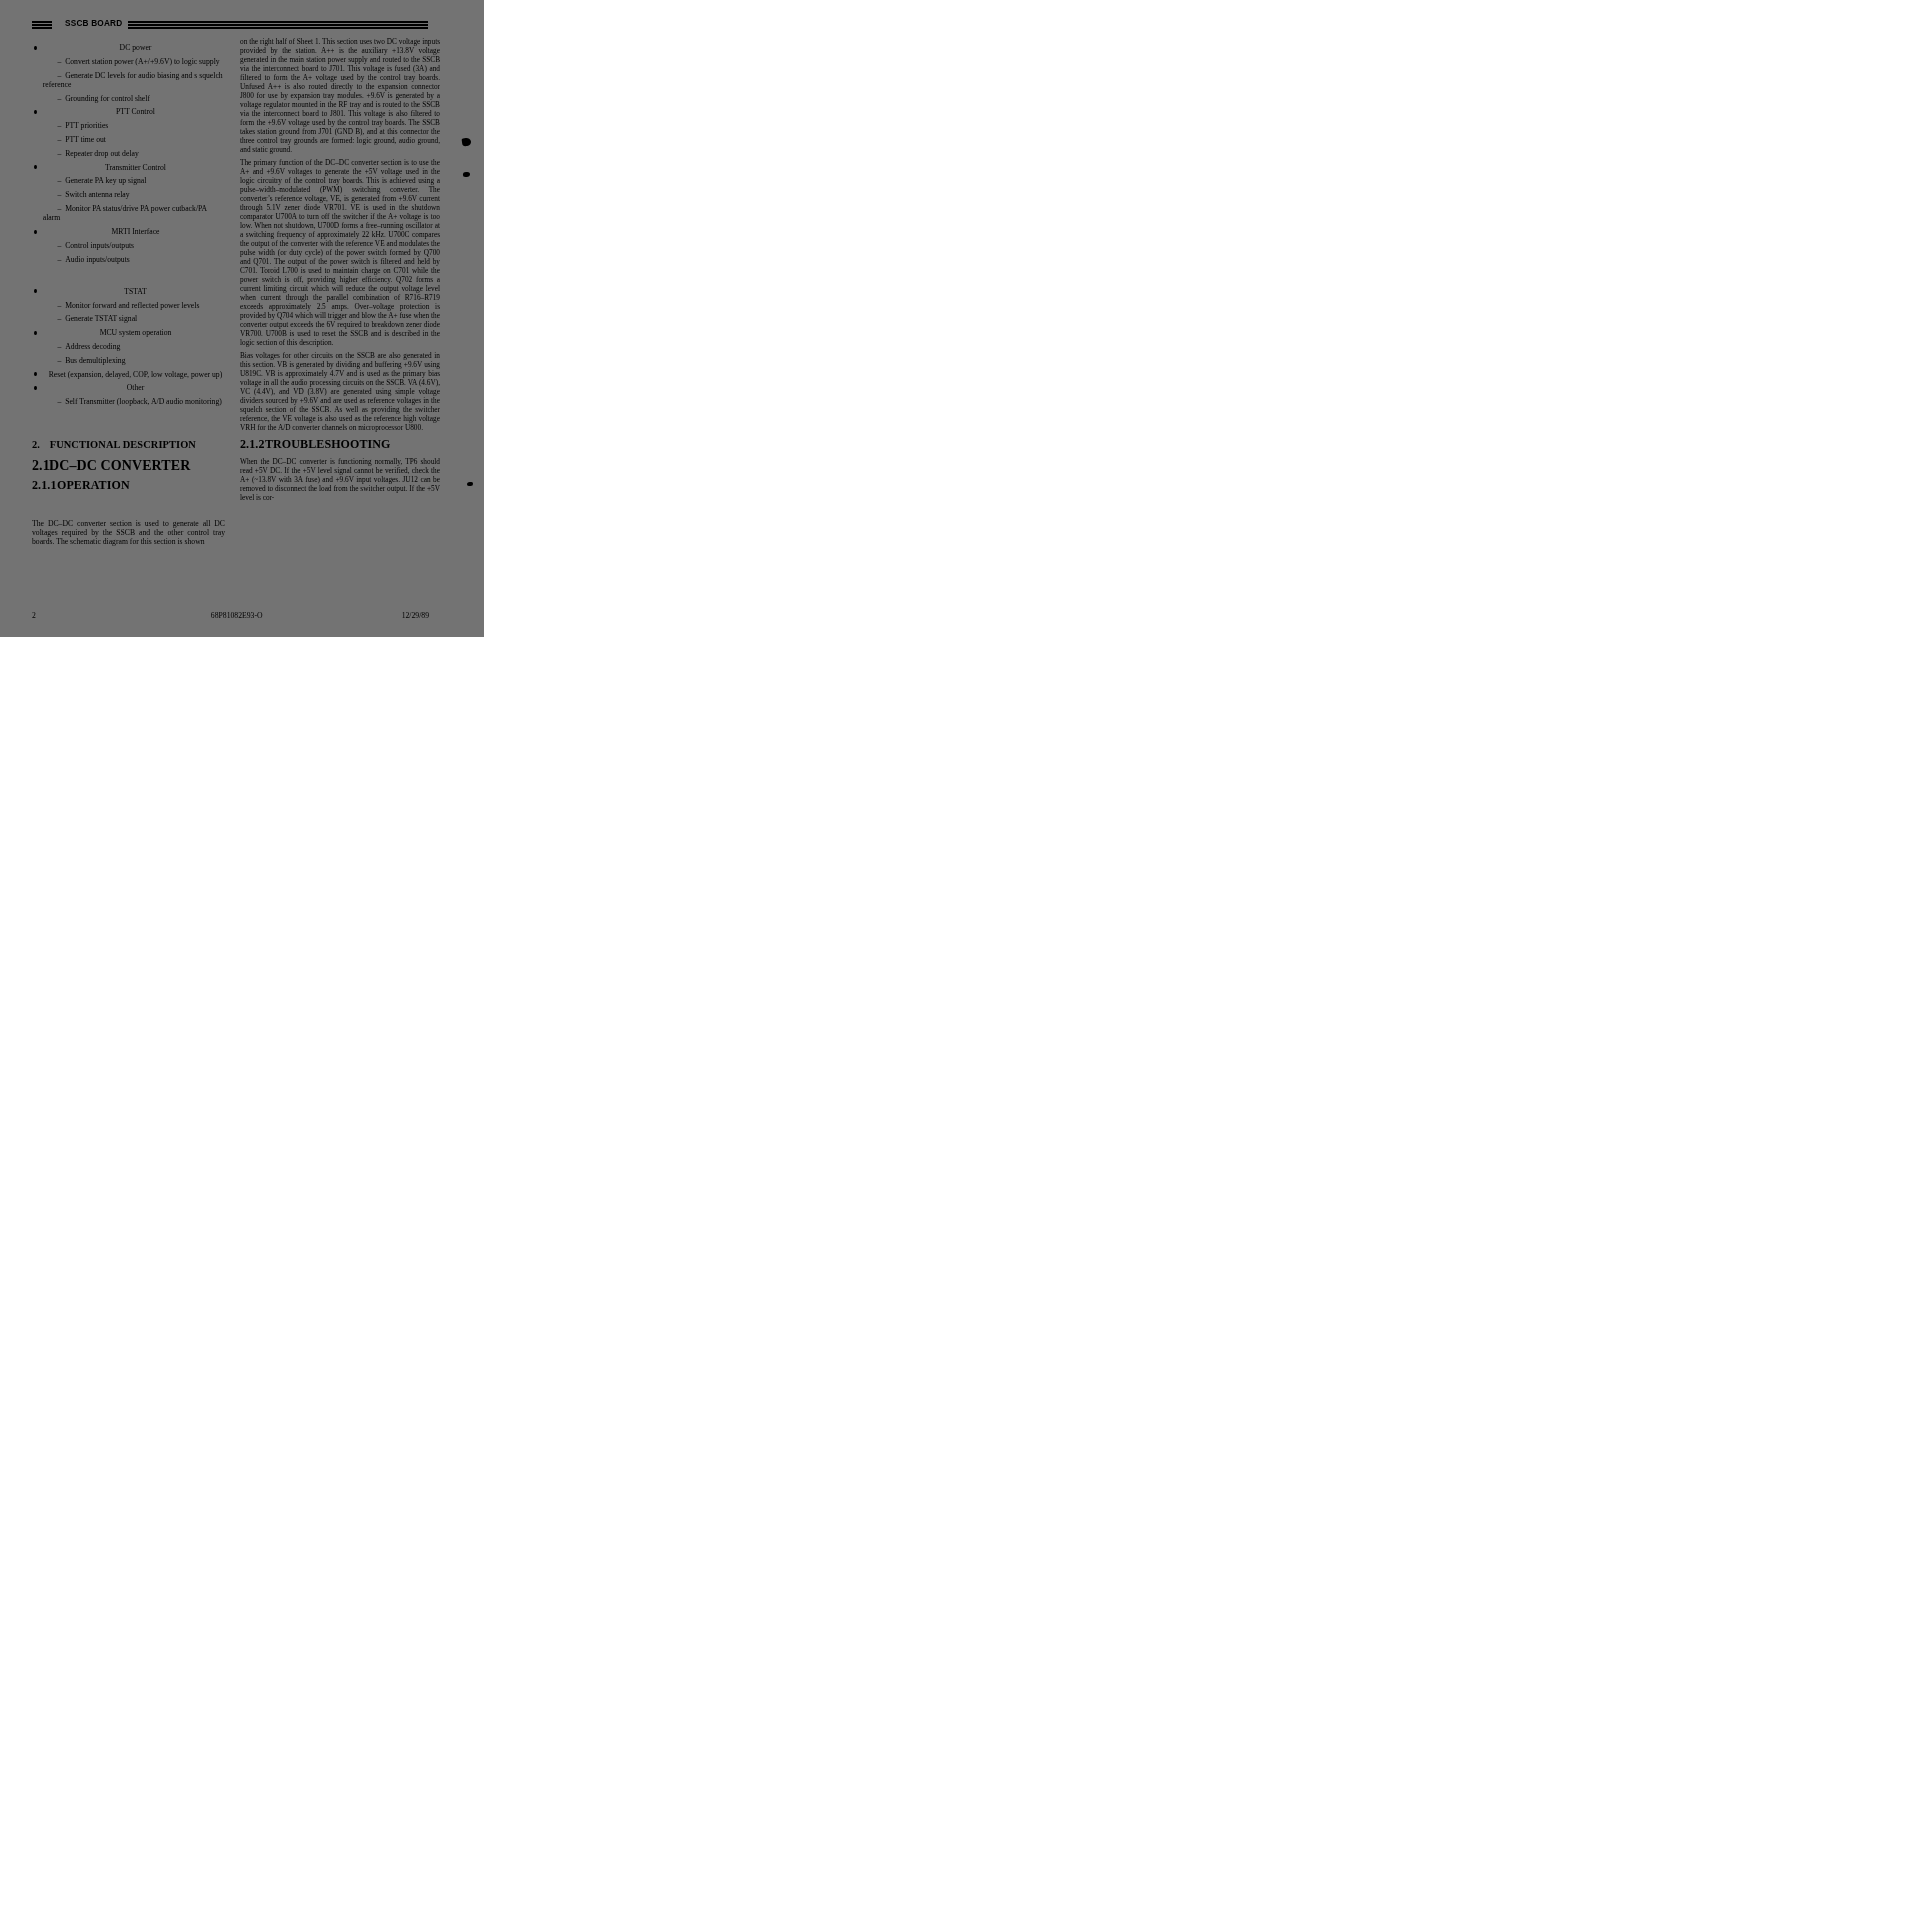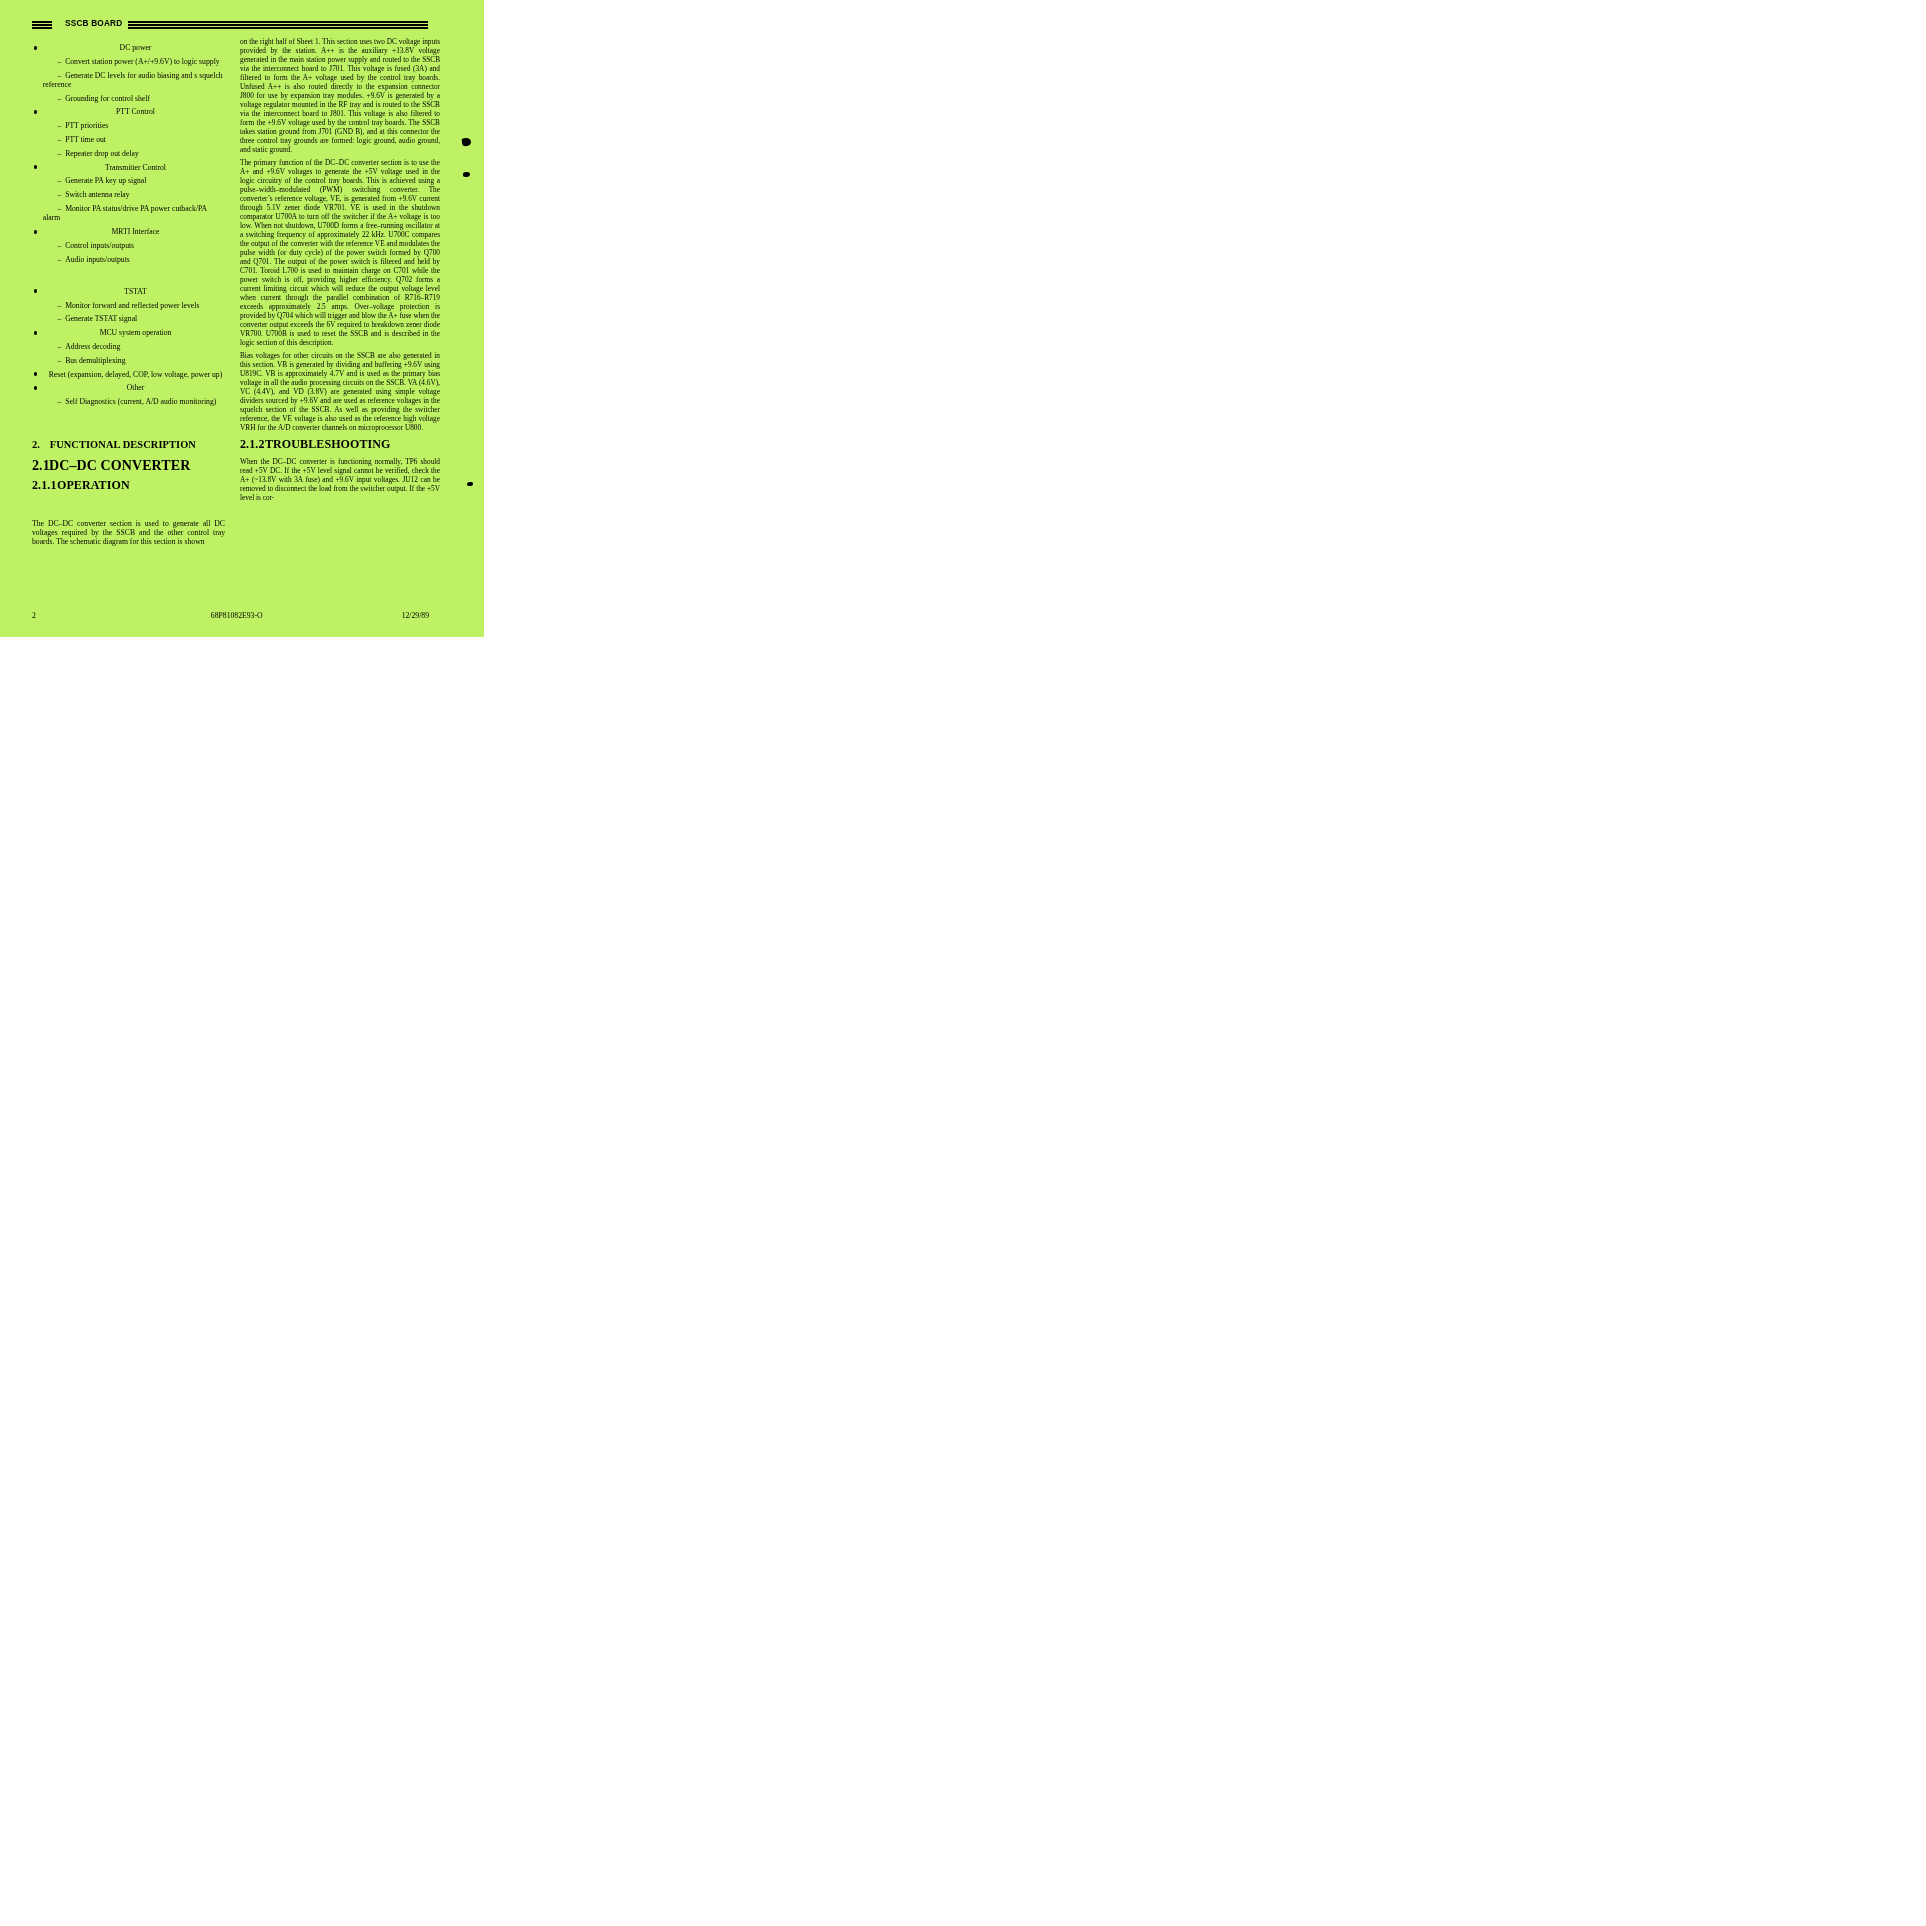--- a/index.html
+++ b/index.html
@@ -1,20 +1,20 @@
 <!DOCTYPE html>
 <html style="font-size:6.2px"><head>
 <meta charset="utf-8">
 <style>
   * { margin:0; padding:0; box-sizing:border-box; }
   html,body { background:#ffffff; }
   .page {
     position:relative;
     width:484px; height:637px;
-    background:#bef264;
+    background:#737373;
     color:#000000;
     font-family:"Liberation Serif", serif;
     overflow:hidden;
   }
 
   
   .rules { position:absolute; }
   .rules .bar { height:1.5px; background:#000; margin-bottom:1.5px; }
   .rules-left  { left:32px;  top:21px; width:20px; }
   .rules-right { left:128px; top:21px; width:300px; }
@@ -146,21 +146,21 @@
 
       <div class="item">
         <span class="bullet-dot"></span>
         <span>Reset (expansion, delayed, COP, low voltage, power up)</span>
       </div>
 
       <div class="item">
         <span class="bullet-dot"></span>
         <span>Other</span>
       </div>
-      <div class="sub"><span class="dash">–</span><span>Self Diagnostics (current, A/D audio monitoring)</span></div>
+      <div class="sub"><span class="dash">–</span><span>Self Transmitter (loopback, A/D audio monitoring)</span></div>
 
     </div>
 
     <div class="h-main">
       <span class="num">2.</span><span>FUNCTIONAL DESCRIPTION</span>
     </div>
     <div class="h-sub">
       <span class="num">2.1</span><span>DC–DC CONVERTER</span>
     </div>
     <div class="h-sub2">

